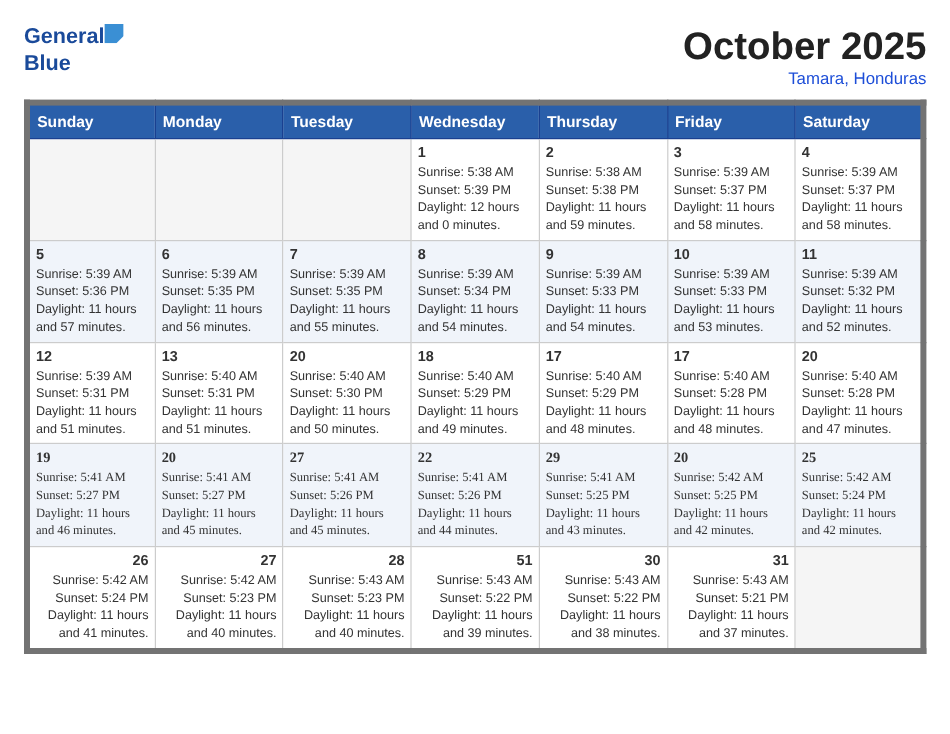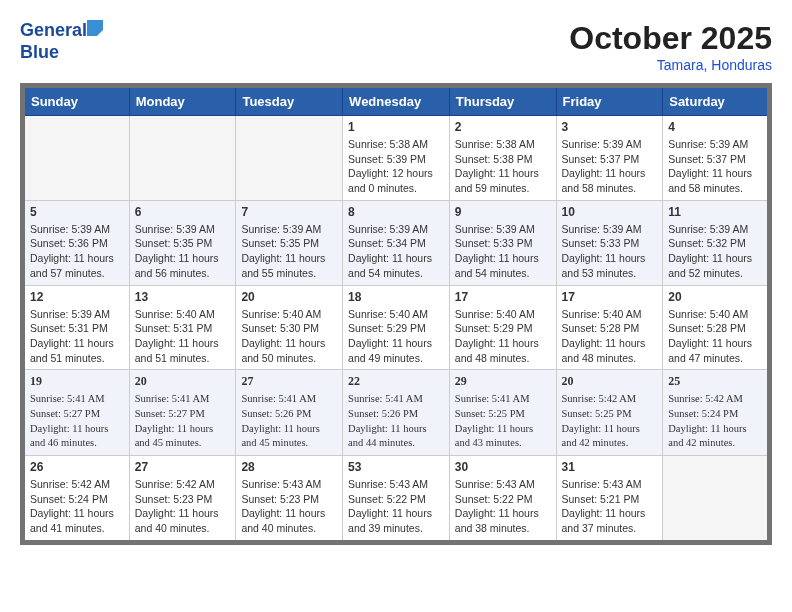--- a/index.html
+++ b/index.html
@@ -76,21 +76,21 @@
     }
     .day-info {
       font-size: 10.5px;
       line-height: 1.4;
       color: #333;
     }
     .row-bg-1 td:not(.empty) { background: #fff; }
     .row-bg-2 td:not(.empty) { background: #eef2f9; }
     .row-bg-3 td:not(.empty) { background: #fff; }
     .row-bg-4 td:not(.empty) { background: #eef2f9; font-family: Liberation Serif, serif; }
-    .row-bg-5 td:not(.empty) { background: #fff; }
+    .row-bg-5 td:not(.empty) { background: #fff; text-align: right; }
   </style>
 </head>
 <body>
 
 <div class="header">
   <div class="logo">
     <div style="display:flex; gap:0;">
       <span>General</span>
       <svg width="16" height="16" viewBox="0 0 16 16">
         <polygon points="0,0 16,0 16,10 10,16 0,16" fill="#3a8fd4"></polygon>
@@ -319,21 +319,21 @@
 and 40 minutes.</div>
         </td>
         <td>
           <span class="day-num">28</span>
           <div class="day-info" style="white-space: pre-line;">Sunrise: 5:43 AM
 Sunset: 5:23 PM
 Daylight: 11 hours
 and 40 minutes.</div>
         </td>
         <td>
-          <span class="day-num">53</span>
+          <span class="day-num">51</span>
           <div class="day-info" style="white-space: pre-line;">Sunrise: 5:43 AM
 Sunset: 5:22 PM
 Daylight: 11 hours
 and 39 minutes.</div>
         </td>
         <td>
           <span class="day-num">30</span>
           <div class="day-info" style="white-space: pre-line;">Sunrise: 5:43 AM
 Sunset: 5:22 PM
 Daylight: 11 hours

